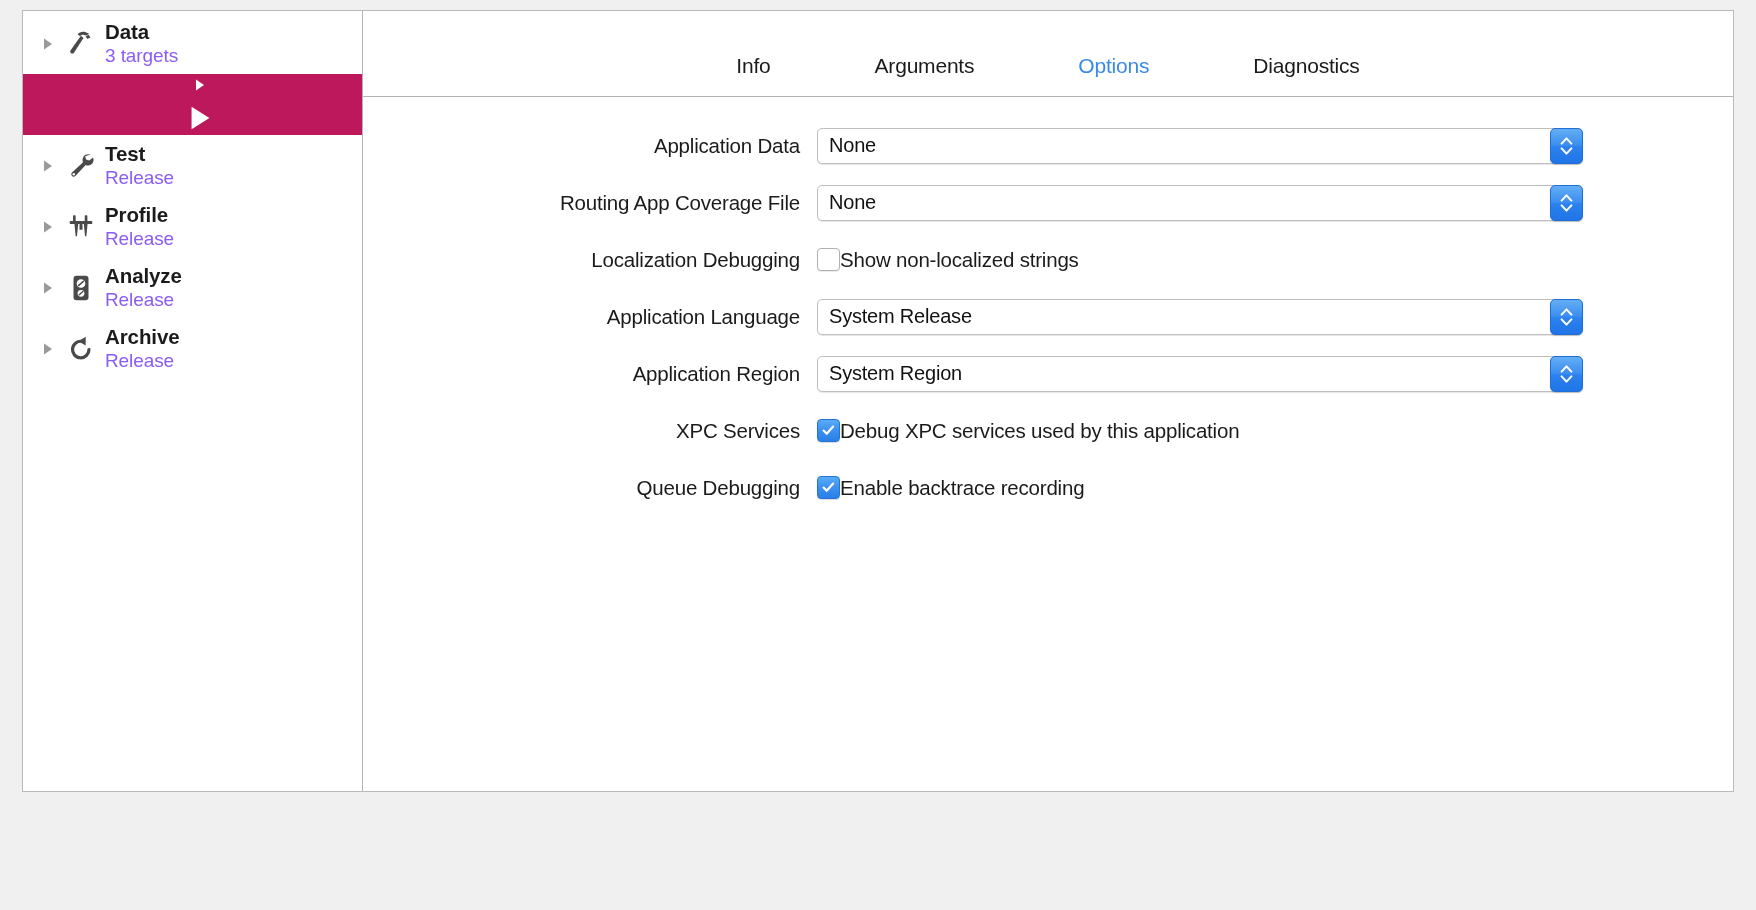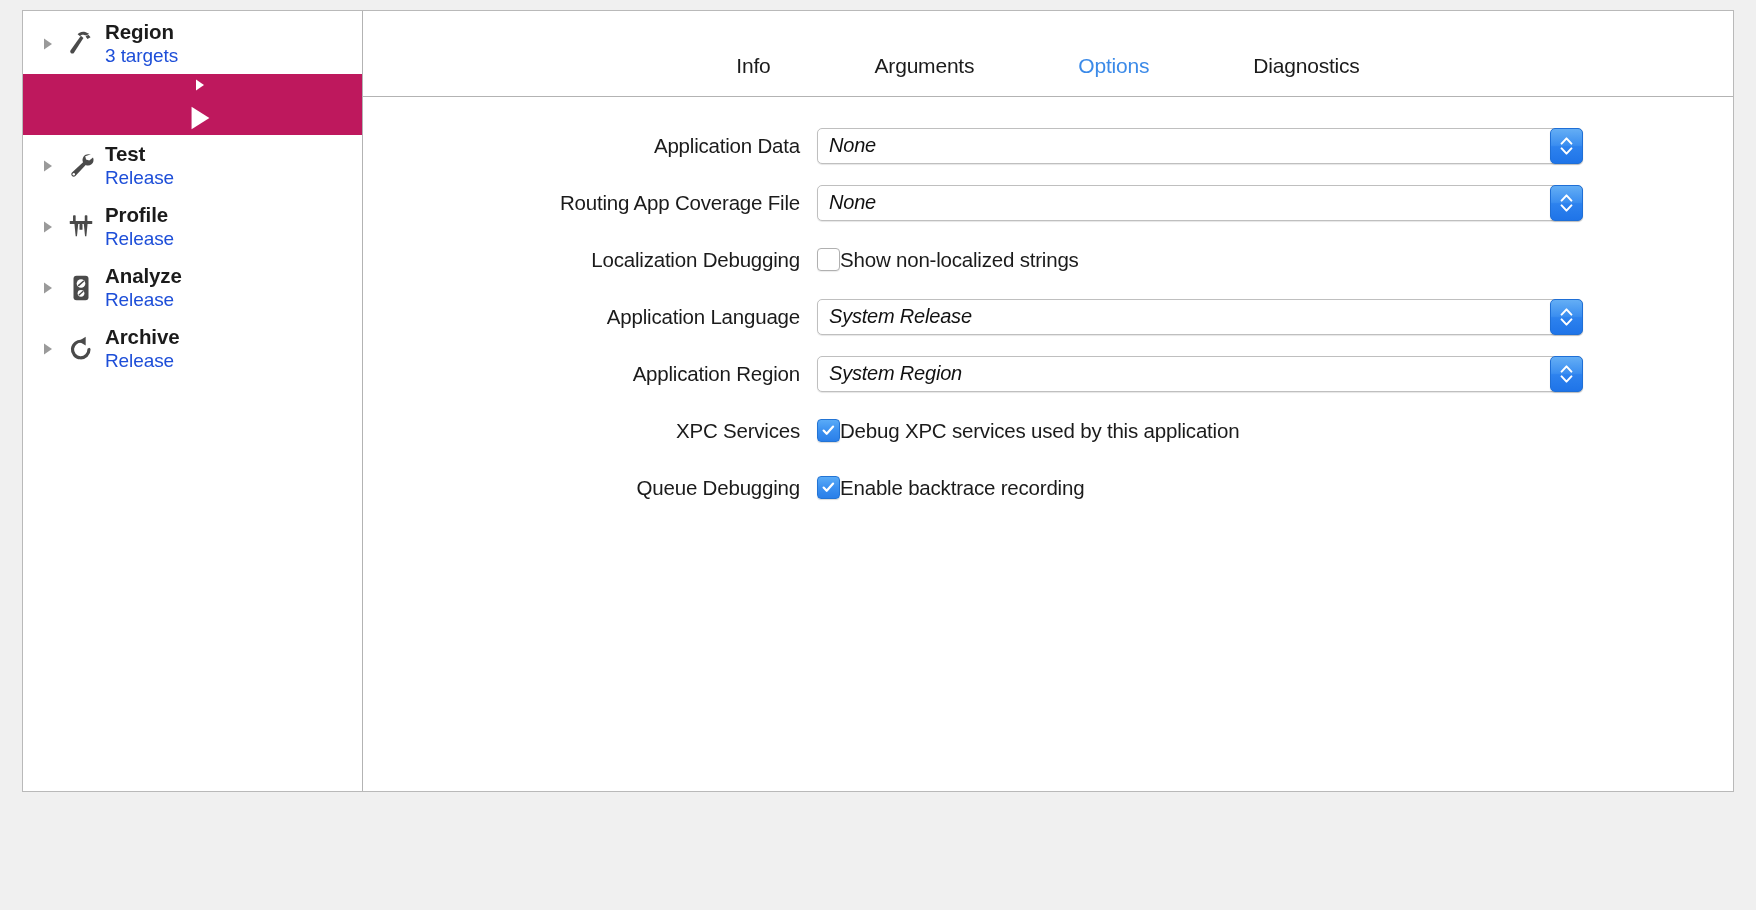--- a/index.html
+++ b/index.html
@@ -75,21 +75,21 @@
     padding-left: 2px;
   }
   .scheme-title {
     font-size: 20.5px;
     font-weight: bold;
     color: #1b1b1b;
     letter-spacing: -0.1px;
   }
   .scheme-sub {
     font-size: 19px;
-    color: #1d4ed8;
+    color: #8b5cf6;
     margin-top: 3px;
     letter-spacing: -0.1px;
   }
   .scheme-row.selected .scheme-title,
   .scheme-row.selected .scheme-sub { color: #ffffff; }
 
   
   #detail {
     flex: 1 1 auto;
     height: 100%;
@@ -153,21 +153,20 @@
   .popup {
     position: relative;
     display: flex;
     align-items: center;
     width: 100%;
     height: 36px;
     background: #ffffff;
     border: 1px solid #bfbfbf;
     border-radius: 5px;
     box-shadow: 0 1px 1px rgba(0,0,0,0.10);
-    font-style: italic;
   }
   .popup-value {
     padding-left: 11px;
     font-size: 20px;
     color: #111111;
     letter-spacing: -0.2px;
     white-space: nowrap;
     overflow: hidden;
   }
   .stepper {
@@ -242,21 +241,21 @@
           <div class="scheme-icon">
             <svg width="30" height="30" viewBox="0 0 32 32">
               <g fill="#4a4a4a">
                 <path d="M20.5 3.2c-3.1-.9-6.2.1-8.1 2.3l2.6 2.1c1.1-1.2 2.7-1.7 4.3-1.3l2.4.7 2.9-1.9-4.1-1.9z"></path>
                 <path d="M23.9 6.0l-3.0 2.0 2.0 2.6 3.3-1.7-2.3-2.9z"></path>
                 <path d="M18.6 9.5l-2.7-2.2-11.0 15.4c-.7 1.0-.5 2.4.5 3.1 1.0.7 2.4.5 3.1-.5l10.1-15.8z"></path>
               </g>
             </svg>
           </div>
           <div class="scheme-text">
-            <span class="scheme-title">Region</span>
+            <span class="scheme-title">Data</span>
             <span class="scheme-sub">3 targets</span>
           </div>
         </div>
         <div class="scheme-row selected">
           <div class="disclosure">
             <svg width="12" height="14" viewBox="0 0 12 14">
               <path d="M2 1.5 L10 7 L2 12.5 Z" fill="#ffffff"></path>
             </svg>
           </div>
           <div class="scheme-icon">

